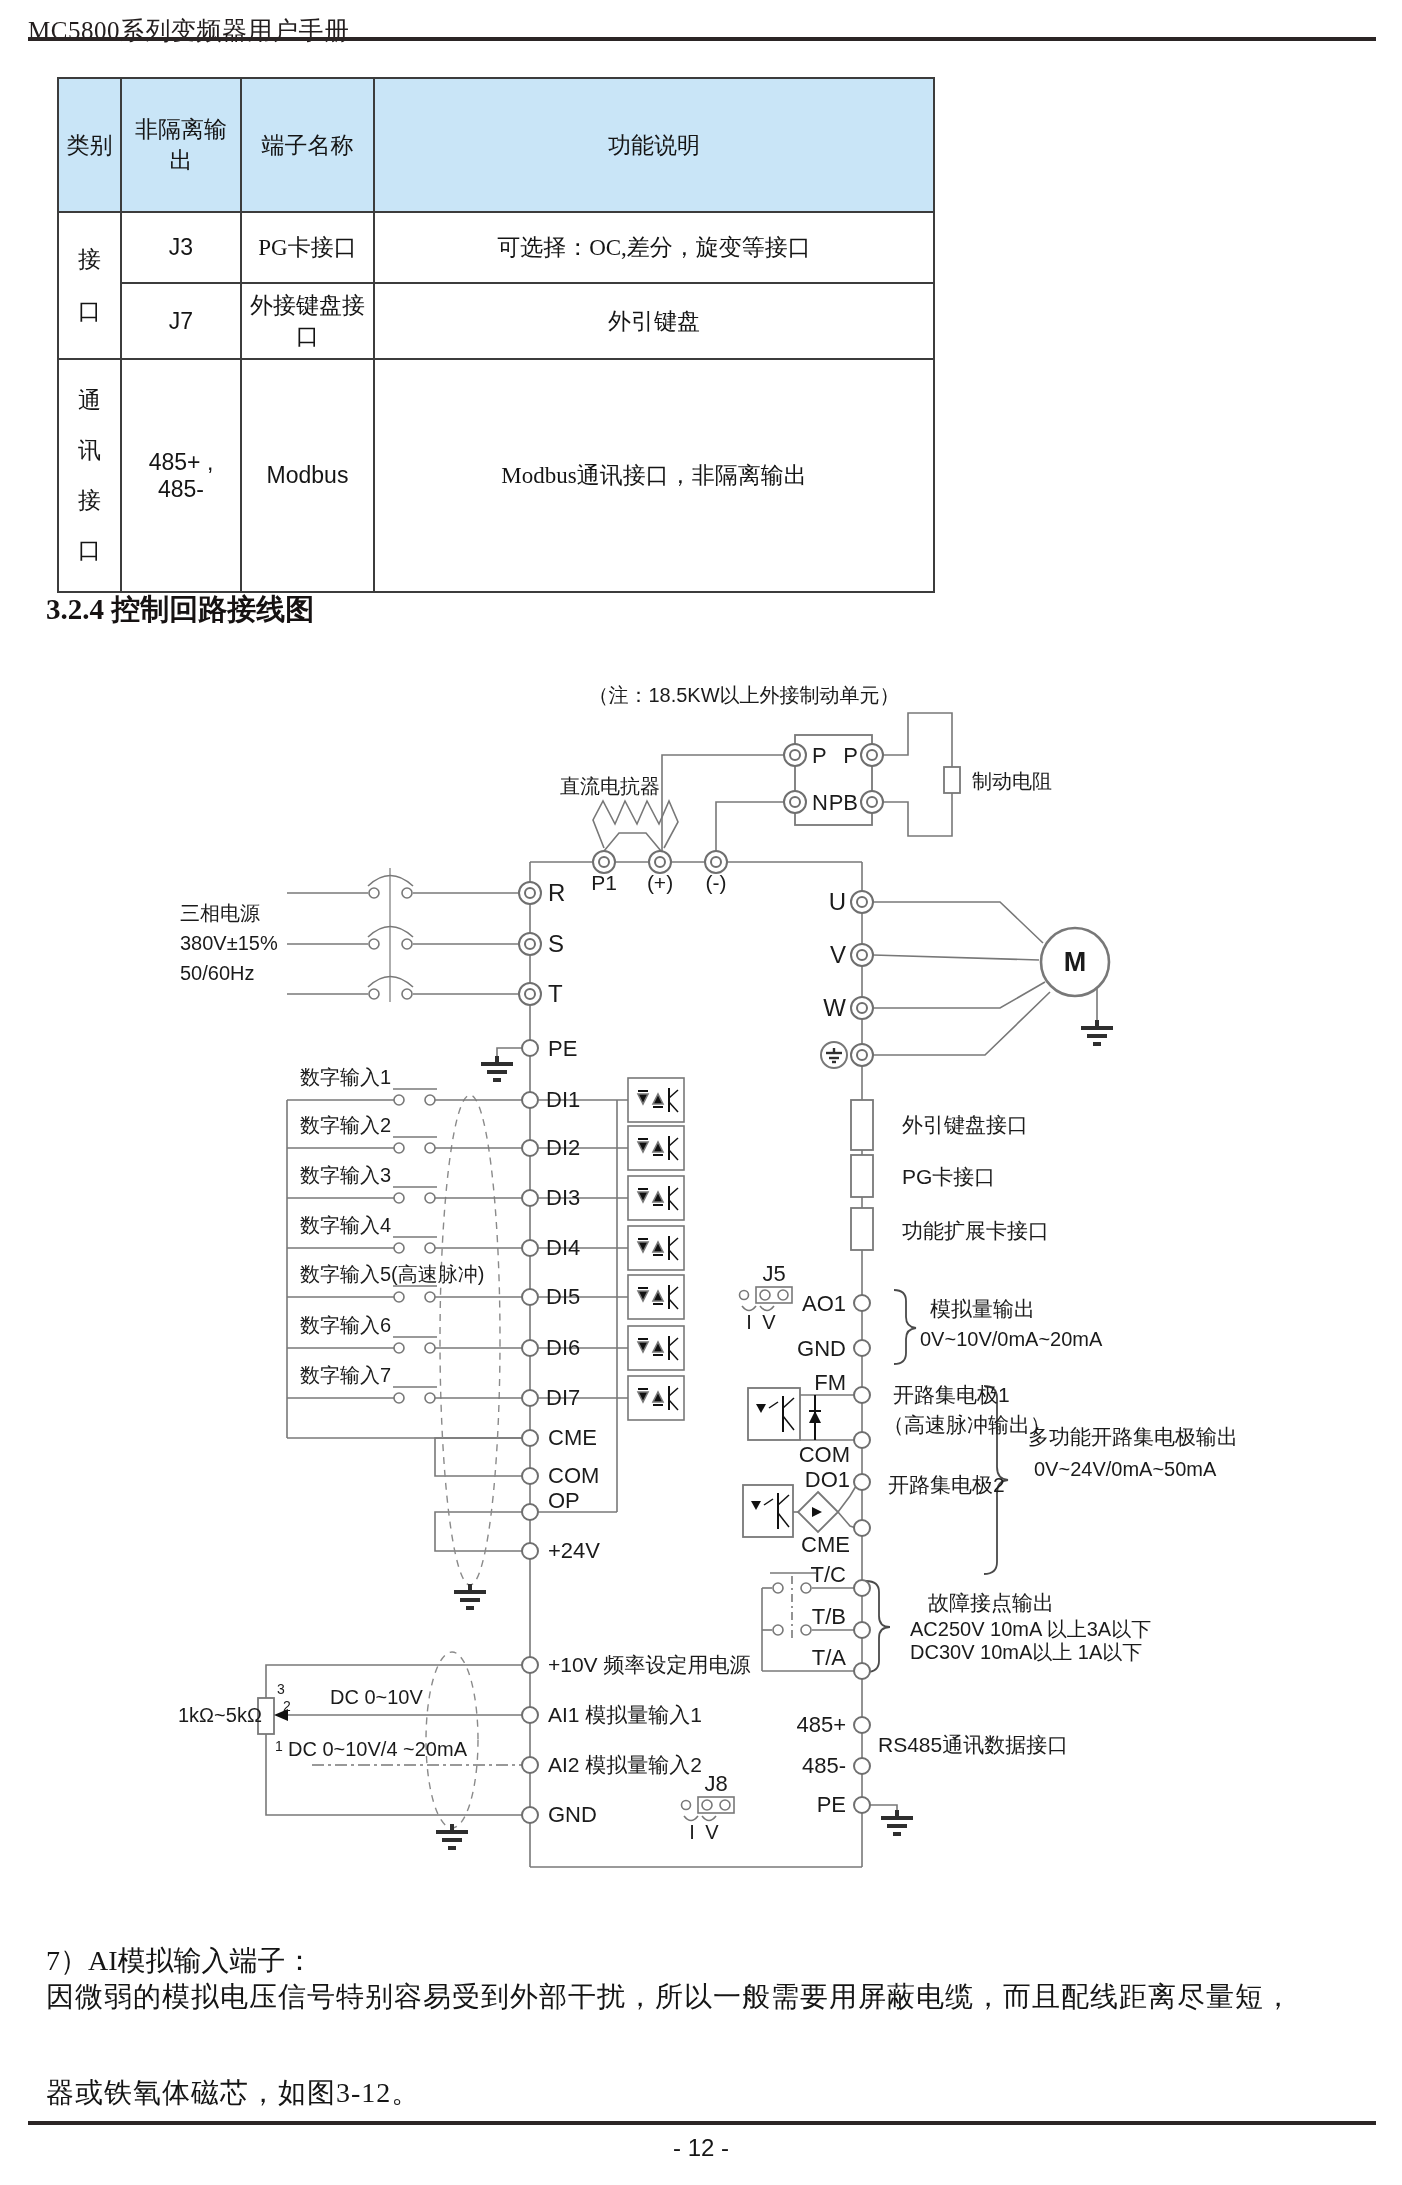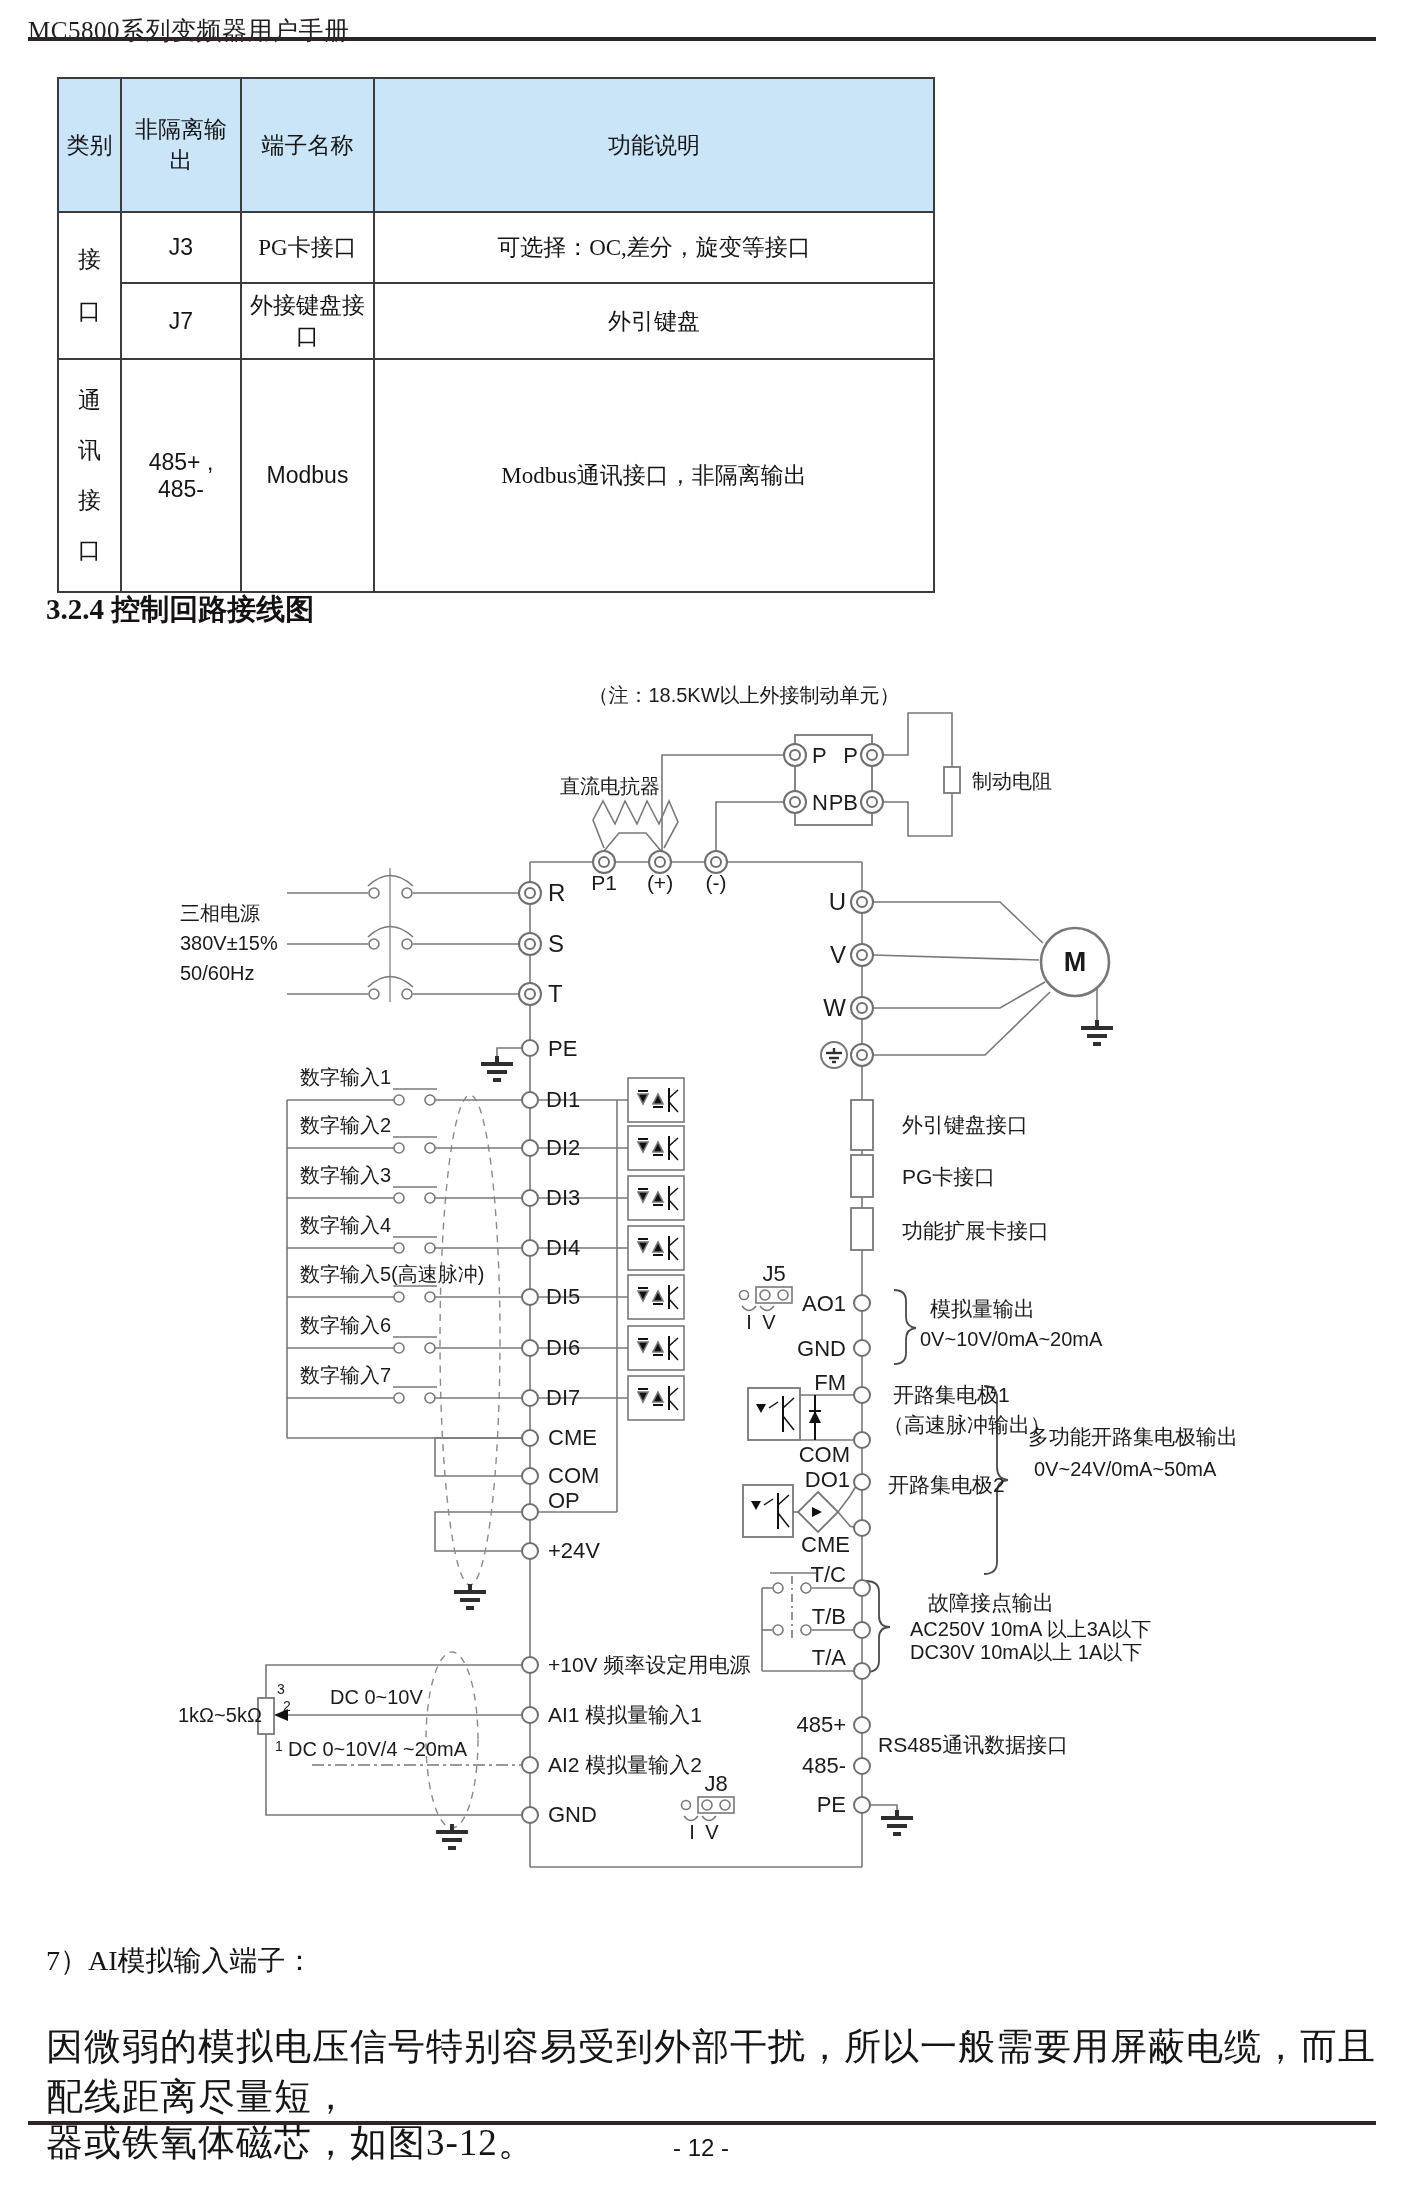--- a/index.html
+++ b/index.html
@@ -24,21 +24,21 @@
   
   .sec-head{position:absolute;left:46px;top:590px;font-size:29px;font-weight:700;
             font-family:Liberation Serif, serif;color:#161212;}
   
   svg.diag{position:absolute;left:0;top:640px;}
   svg.diag text{font-family:"Liberation Sans",sans-serif;fill:#1b1b1b;}
   .t20{font-size:20px;} .t21{font-size:21px;} .t22{font-size:22px;} .t24{font-size:24px;}
   .t14{font-size:14px;} .tm{font-size:27px;font-weight:700;font-family:"Liberation Serif",serif;}
   
   .note-title{position:absolute;left:46px;top:1942px;font-size:28px;}
-  .note-line{position:absolute;left:46px;width:1330px;font-size:37px;letter-spacing:1px;margin-top:44px;}
+  .note-line{position:absolute;left:46px;width:1330px;font-size:28px;letter-spacing:1px;}
   .nl1{top:1978px;} .nl2{top:2026px;} .nl3{top:2074px;}
   .foot-rule{position:absolute;left:28px;right:26px;top:2121px;height:4px;background:#2b2525;}
   .page-num{position:absolute;left:0;right:0;top:2134px;text-align:center;font-size:24px;
             font-family:"Liberation Sans",sans-serif;}
 </style>
 </head>
 <body>
 
 <div class="page">
 

